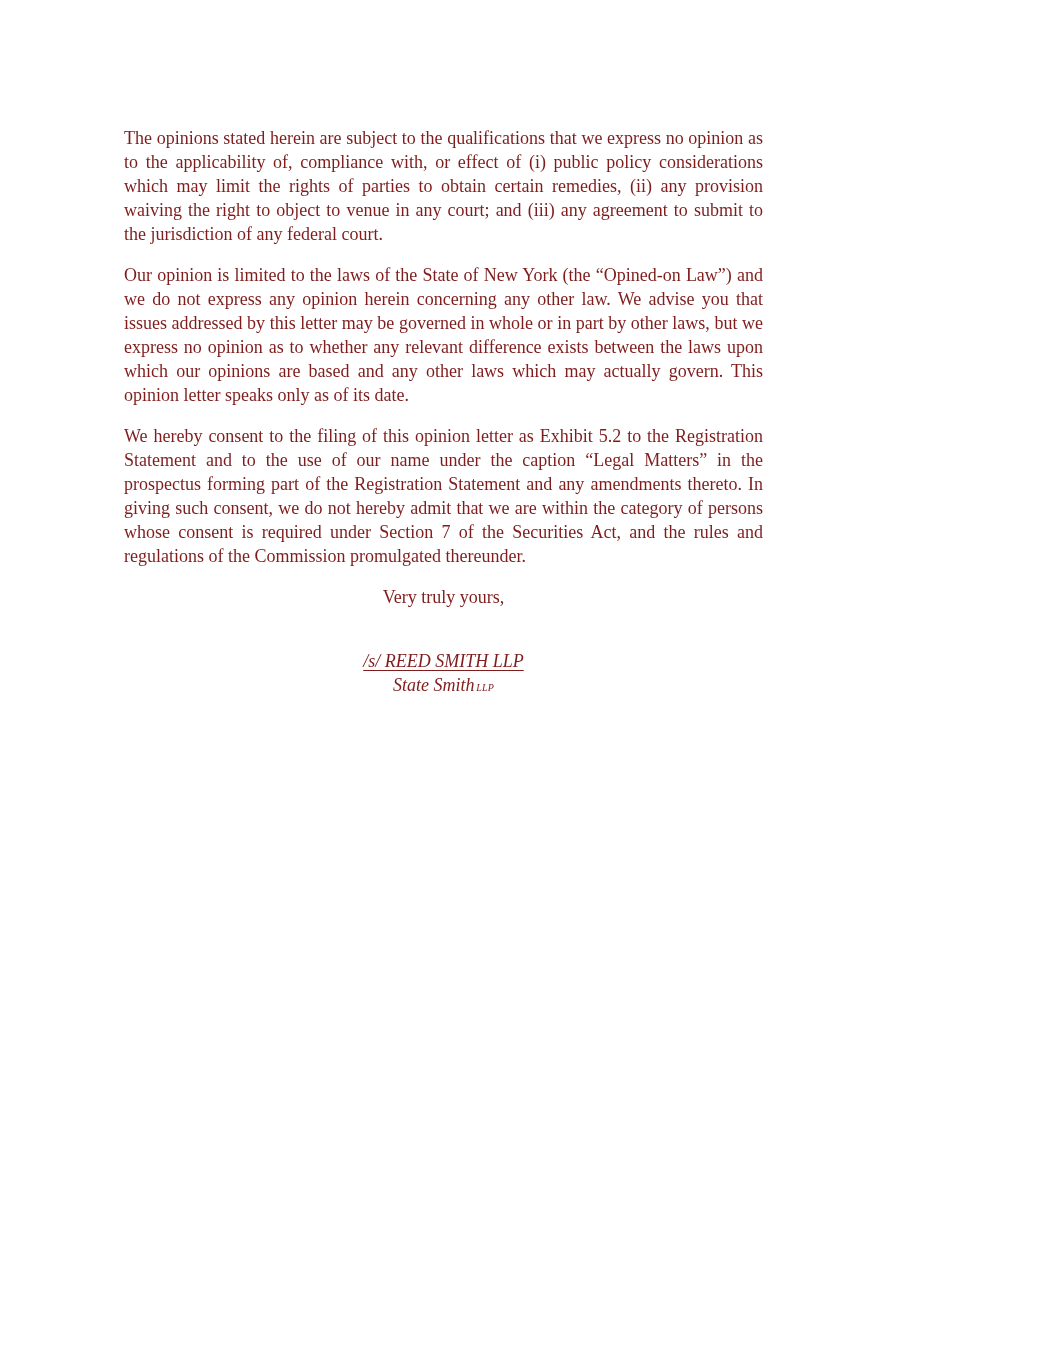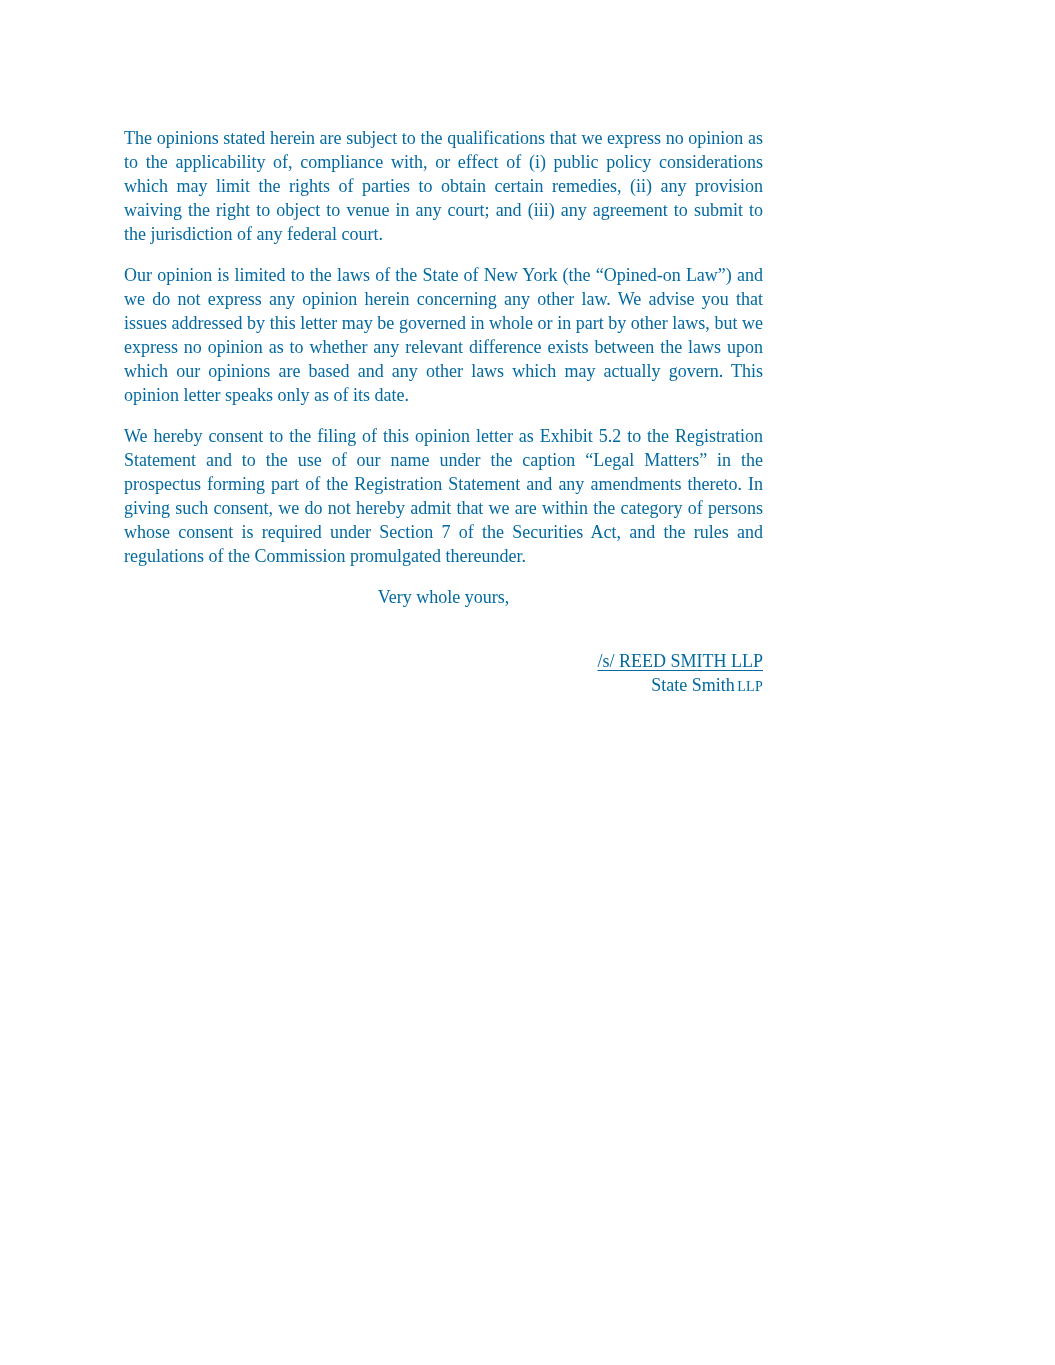--- a/index.html
+++ b/index.html
@@ -12,63 +12,64 @@
     height: 1365px;
     position: relative;
     overflow: hidden;
   }
   .page {
     box-sizing: border-box;
     width: 886px;
     height: 1365px;
     padding: 126px 123px 0 124px;
     background: #ffffff;
-    color: #0369a1;
+    color: #7f1d1d;
     font-family: "Liberation Serif", "DejaVu Serif", serif;
     font-size: 18px;
     line-height: 24px;
   }
   .para {
     margin: 0 0 17px 0;
     text-align: justify;
     text-justify: inter-word;
   }
   .closing {
     margin: 8px 0 0 0;
     text-align: center;
   }
   .signature-block {
     margin-top: 40px;
-    text-align: right;
+    text-align: center;
+    font-style: italic;
   }
   .signature-line {
     text-decoration: underline;
     text-underline-offset: 3px;
   }
   .signatory-line {
     line-height: 24px;
   }
   .signatory-suffix {
-    font-size: 14px;
+    font-size: 10px;
     margin-left: 0.18em;
     letter-spacing: 0.02em;
   }
 </style>
 </head>
 <body>
 
 <div class="page">
 
   <p class="para">The opinions stated herein are subject to the qualifications that we express no opinion as to the applicability of, compliance with, or effect of (i) public policy considerations which may limit the rights of parties to obtain certain remedies, (ii) any provision waiving the right to object to venue in any court; and (iii) any agreement to submit to the jurisdiction of any federal court.</p>
 
   <p class="para">Our opinion is limited to the laws of the State of New York (the “Opined-on Law”) and we do not express any opinion herein concerning any other law. We advise you that issues addressed by this letter may be governed in whole or in part by other laws, but we express no opinion as to whether any relevant difference exists between the laws upon which our opinions are based and any other laws which may actually govern. This opinion letter speaks only as of its date.</p>
 
   <p class="para">We hereby consent to the filing of this opinion letter as Exhibit 5.2 to the Registration Statement and to the use of our name under the caption “Legal Matters” in the prospectus forming part of the Registration Statement and any amendments thereto. In giving such consent, we do not hereby admit that we are within the category of persons whose consent is required under Section 7 of the Securities Act, and the rules and regulations of the Commission promulgated thereunder.</p>
 
-  <p class="closing">Very whole yours,</p>
+  <p class="closing">Very truly yours,</p>
 
   <div class="signature-block">
     <div class="signature-line">/s/ REED SMITH LLP</div>
     <div class="signatory-line">
       <span>State Smith</span><span class="signatory-suffix">LLP</span>
     </div>
   </div>
 
 </div>
 

